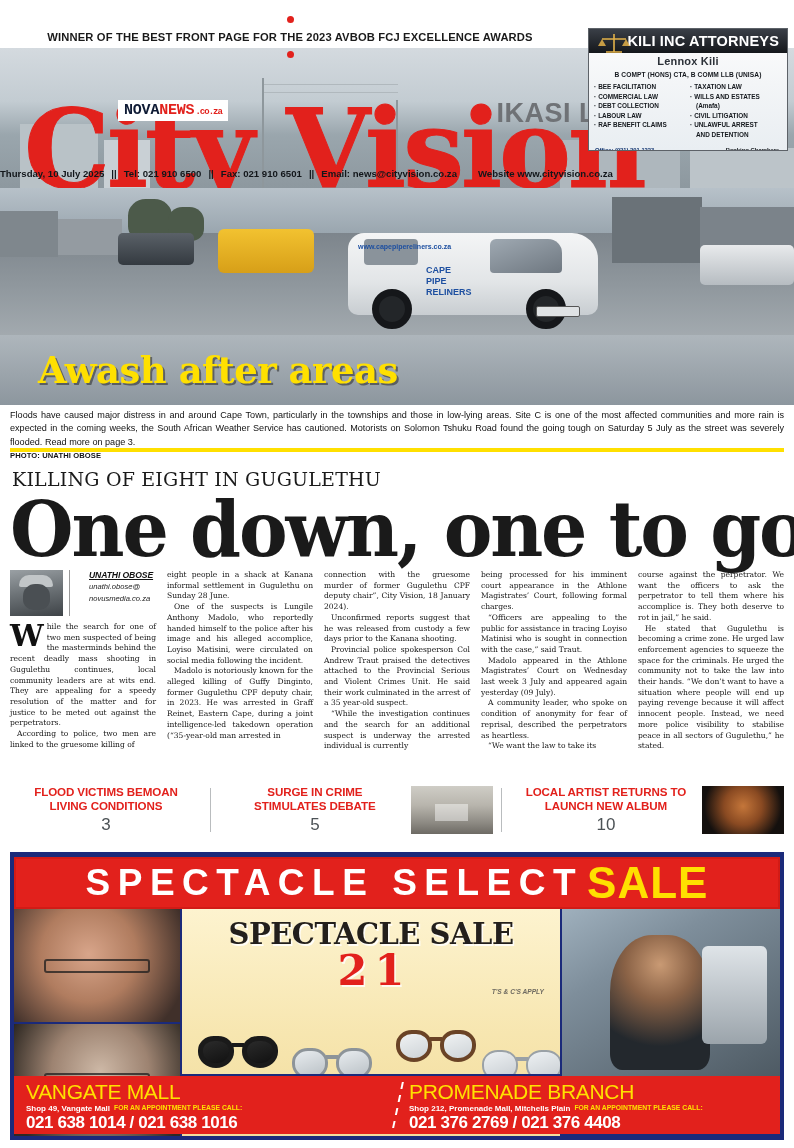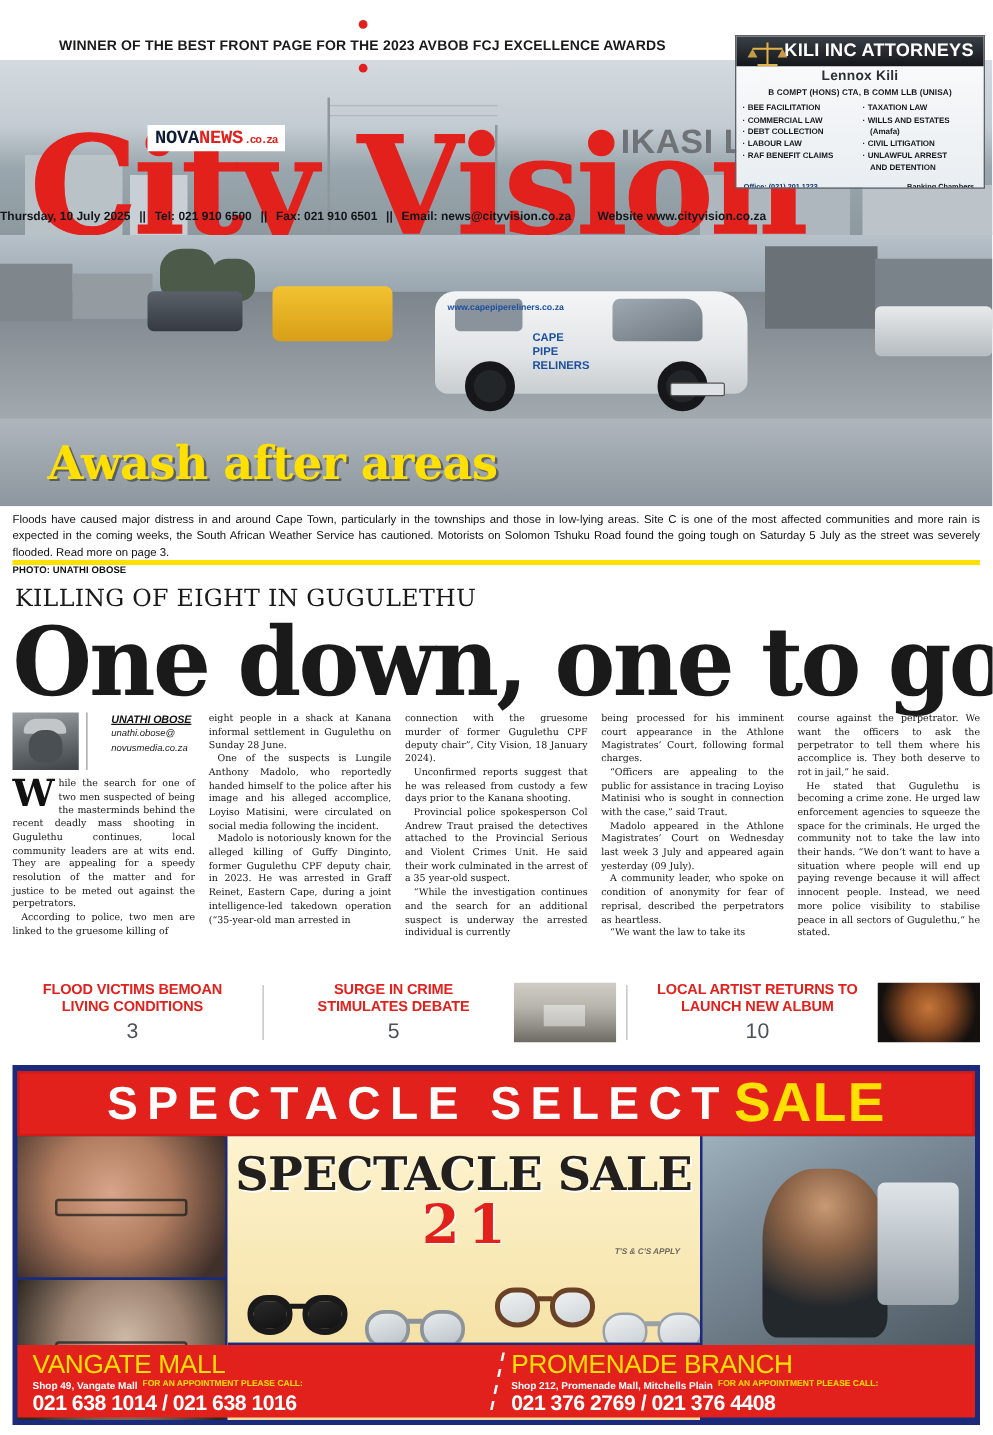--- a/index.html
+++ b/index.html
@@ -306,21 +306,21 @@
     border:2px solid rgba(30,30,30,0.75); border-radius:3px;
   }
   .ad-center {
     position:absolute; left:172px; top:57px; width:378px; height:227px;
     background:linear-gradient(180deg,#fdf3cf 0%, #f7e6b0 55%, #f2dc9c 100%);
     overflow:hidden;
   }
   .sale-title {
     margin-top:8px; text-align:center;
     font-family:"DejaVu Serif", serif; font-weight:bold;
-    font-size:37px; color:#231f1c; letter-spacing:-0.5px;
+    font-size:29px; color:#231f1c; letter-spacing:-0.5px;
     text-shadow:1.5px 1.5px 0 rgba(255,255,255,0.85);
   }
   .sale-line2 {
     display:flex; align-items:baseline; justify-content:center; gap:7px;
     margin-top:2px; padding:0 12px;
   }
   .big2, .big1 {
     font-family:"DejaVu Serif", serif; font-weight:bold; font-size:43px;
     color:#e2211c; line-height:0.8;
     text-shadow:1.5px 1.5px 0 rgba(255,255,255,0.8);

